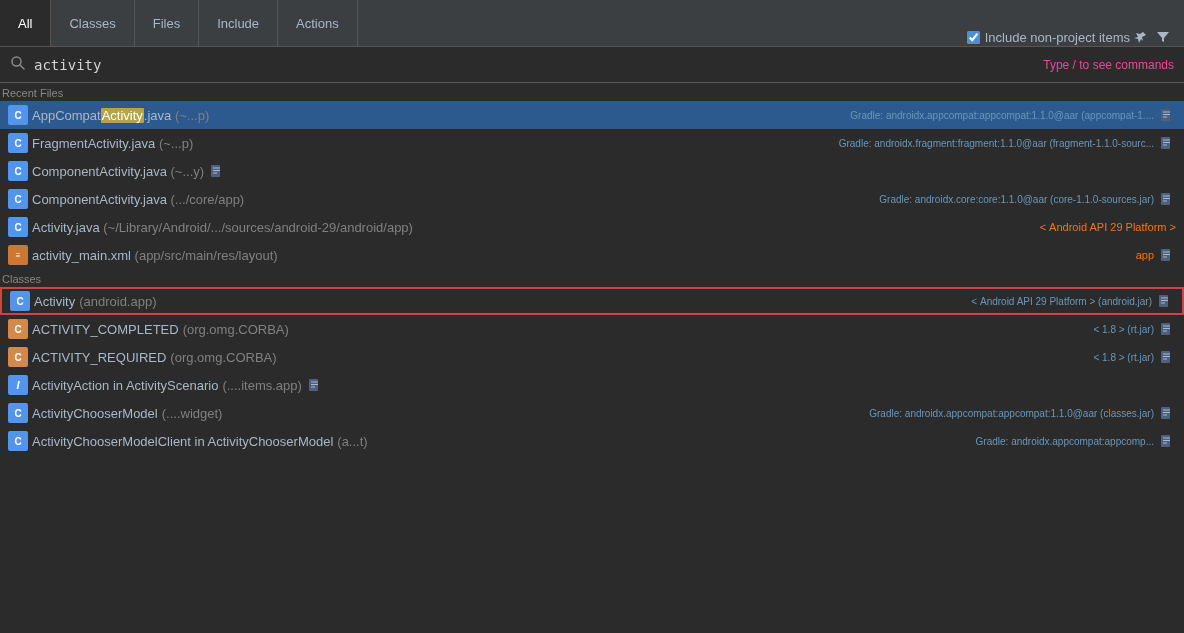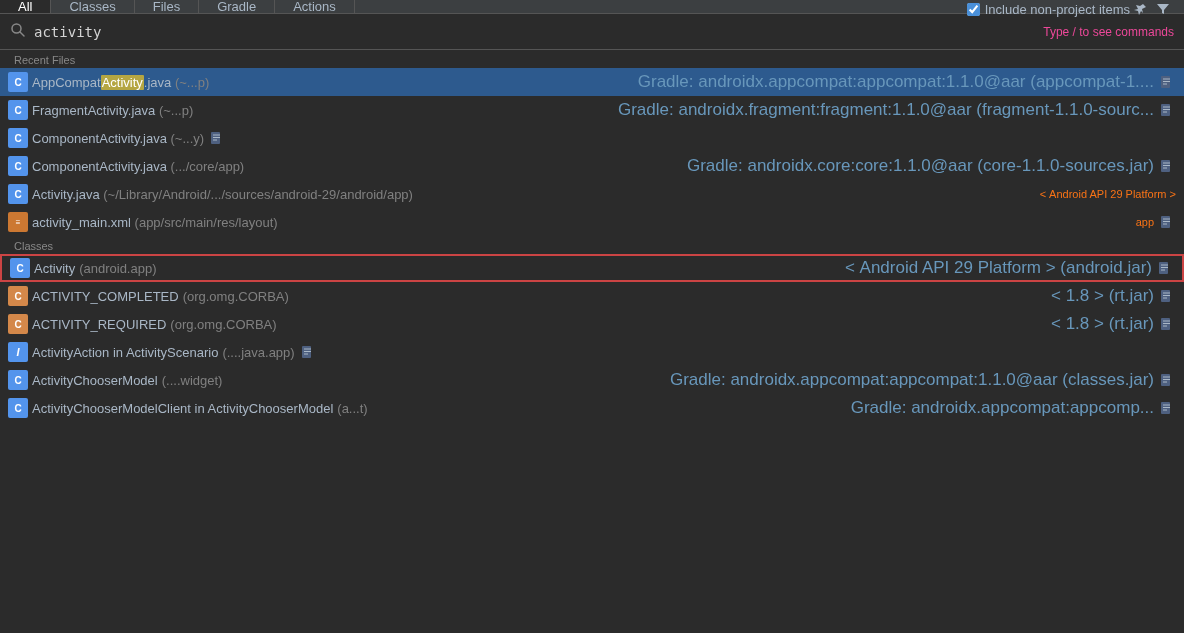--- a/index.html
+++ b/index.html
@@ -9,24 +9,24 @@
       background: #2b2b2b;
       font-family: 'Segoe UI', Arial, sans-serif;
       font-size: 13px;
       color: #a9b7c6;
       overflow: hidden;
     }
 
     
     .tab-bar {
       display: flex;
-      align-items: flex-start;
+      align-items: flex-end;
       background: #3c3f41;
       border-bottom: 1px solid #555;
-      height: 14px;
+      height: 47px;
     }
     .tab {
       display: flex;
       align-items: center;
       padding: 0 18px;
       cursor: pointer;
       font-size: 13px;
       color: #a9b7c6;
       border-right: 1px solid #555;
       height: 100%;
@@ -98,21 +98,21 @@
 
     
     .results {
       background: #2b2b2b;
       overflow-y: auto;
       height: calc(633px - 67px);
     }
 
     
     .section-header {
-      padding: 4px 10px 2px 14px;
+      padding: 4px 10px 2px 2px;
       font-size: 11px;
       color: #888;
       background: #2b2b2b;
     }
 
     
     .result-row {
       display: flex;
       align-items: center;
       padding: 2px 8px;
@@ -174,21 +174,21 @@
     }
     .result-package {
       color: #808080;
       font-size: 13px;
       margin-left: 4px;
       flex-shrink: 0;
     }
     .result-location {
       margin-left: auto;
       color: #6897bb;
-      font-size: 17px;
+      font-size: 10px;
       text-align: right;
       padding-left: 8px;
     }
     .result-location-gray {
       margin-left: auto;
       color: #f97316;
       font-size: 11px;
       padding-left: 8px;
     }
     .file-icon {
@@ -217,21 +217,21 @@
       border-radius: 3px;
     }
   </style>
 </head>
 <body>
 
 <div class="tab-bar">
   <div class="tab active">All</div>
   <div class="tab">Classes</div>
   <div class="tab">Files</div>
-  <div class="tab">Gradle</div>
+  <div class="tab">Include</div>
   <div class="tab">Actions</div>
   <div class="tab-spacer"></div>
   <div class="tab-options">
     <label class="checkbox-label">
       <input type="checkbox" checked="" style="">
       <span>Include non-project items</span>
     </label>
     <button class="icon-btn">
       <svg width="14" height="14" viewBox="0 0 14 14" fill="none" xmlns="http://www.w3.org/2000/svg">
         <path d="M9 2L12 5L8 7L9 11L7 9L5 13L4 9L0 8L4 7L2 3L6 4Z" fill="#a9b7c6"></path>
@@ -380,21 +380,21 @@
           <line x1="3" y1="4" x2="10" y2="4" stroke="#a9b7c6" stroke-width="1"></line>
           <line x1="3" y1="6.5" x2="10" y2="6.5" stroke="#a9b7c6" stroke-width="1"></line>
           <line x1="3" y1="9" x2="7" y2="9" stroke="#a9b7c6" stroke-width="1"></line>
         </svg>
     </div>
   </div>
 
   <div class="result-row">
     <div class="result-icon icon-i-blue" style="font-size:11px; font-style:italic;">I</div>
     <span class="result-name">ActivityAction in ActivityScenario</span>
-    <span class="result-package">(....java.app)</span>
+    <span class="result-package">(....items.app)</span>
     <div class="file-icon">
       <svg viewBox="0 0 14 14" fill="none">
           <rect x="1" y="1" width="9" height="12" rx="1" fill="#4e6080"></rect>
           <line x1="3" y1="4" x2="10" y2="4" stroke="#a9b7c6" stroke-width="1"></line>
           <line x1="3" y1="6.5" x2="10" y2="6.5" stroke="#a9b7c6" stroke-width="1"></line>
           <line x1="3" y1="9" x2="7" y2="9" stroke="#a9b7c6" stroke-width="1"></line>
         </svg>
     </div>
   </div>
 

